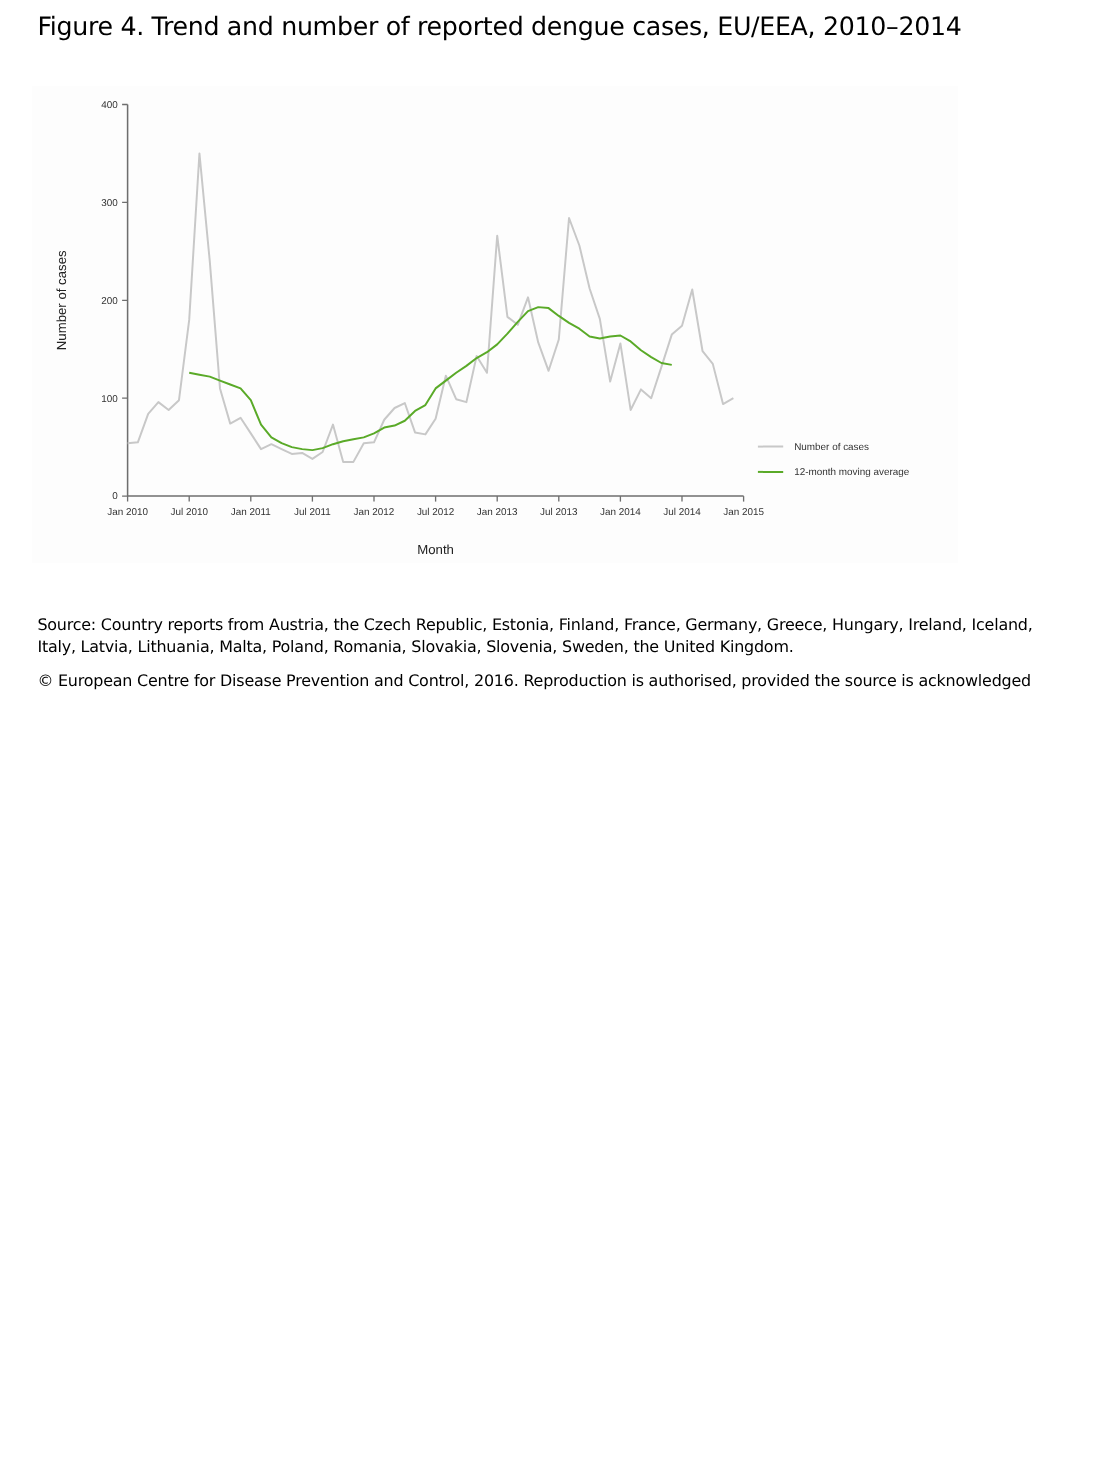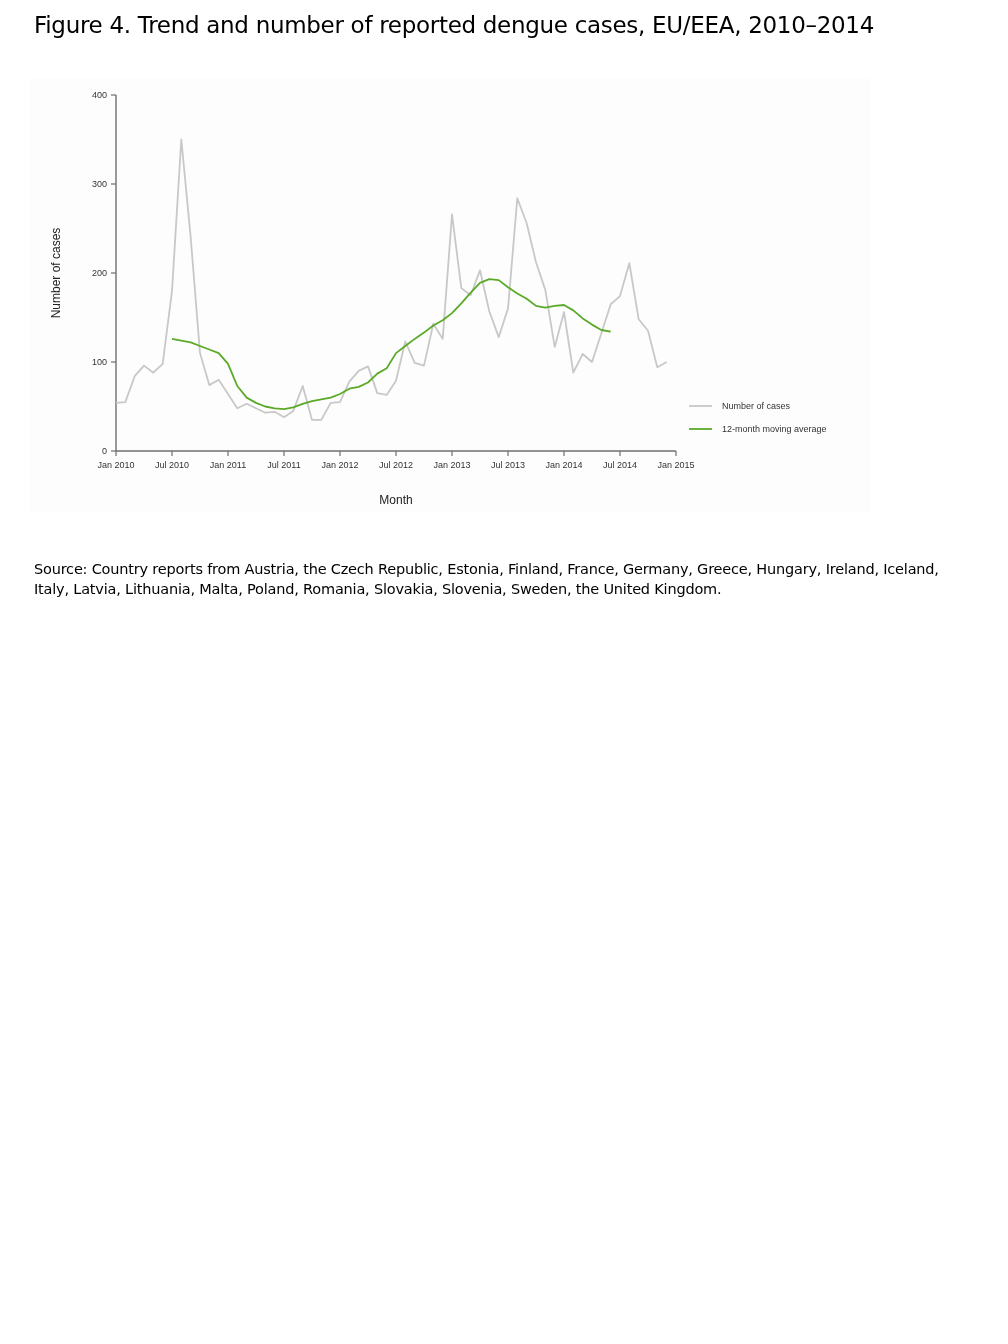--- a/index.html
+++ b/index.html
@@ -194,13 +194,14 @@
       <line id="legend-swatch-0" x1="660" y1="328" x2="683" y2="328" stroke="#c8c8c8" stroke-width="1.8"></line>
       <text id="legend-label-0" class="legend-label" x="693" y="331">Number of cases</text>
       <line id="legend-swatch-1" x1="660" y1="351" x2="683" y2="351" stroke="#5aaa28" stroke-width="1.8"></line>
       <text id="legend-label-1" class="legend-label" x="693" y="354">12-month moving average</text>
     </g>
   </svg>
 </div>
 
 <div class="notes">
   <p>Source: Country reports from Austria, the Czech Republic, Estonia, Finland, France, Germany, Greece, Hungary, Ireland, Iceland, Italy, Latvia, Lithuania, Malta, Poland, Romania, Slovakia, Slovenia, Sweden, the United Kingdom.</p>
+  <p class="tight">© European Centre for Disease Prevention and Control, 2016. Reproduction is authorised, provided the source is acknowledged</p>
 </div>
 
 </body></html>

